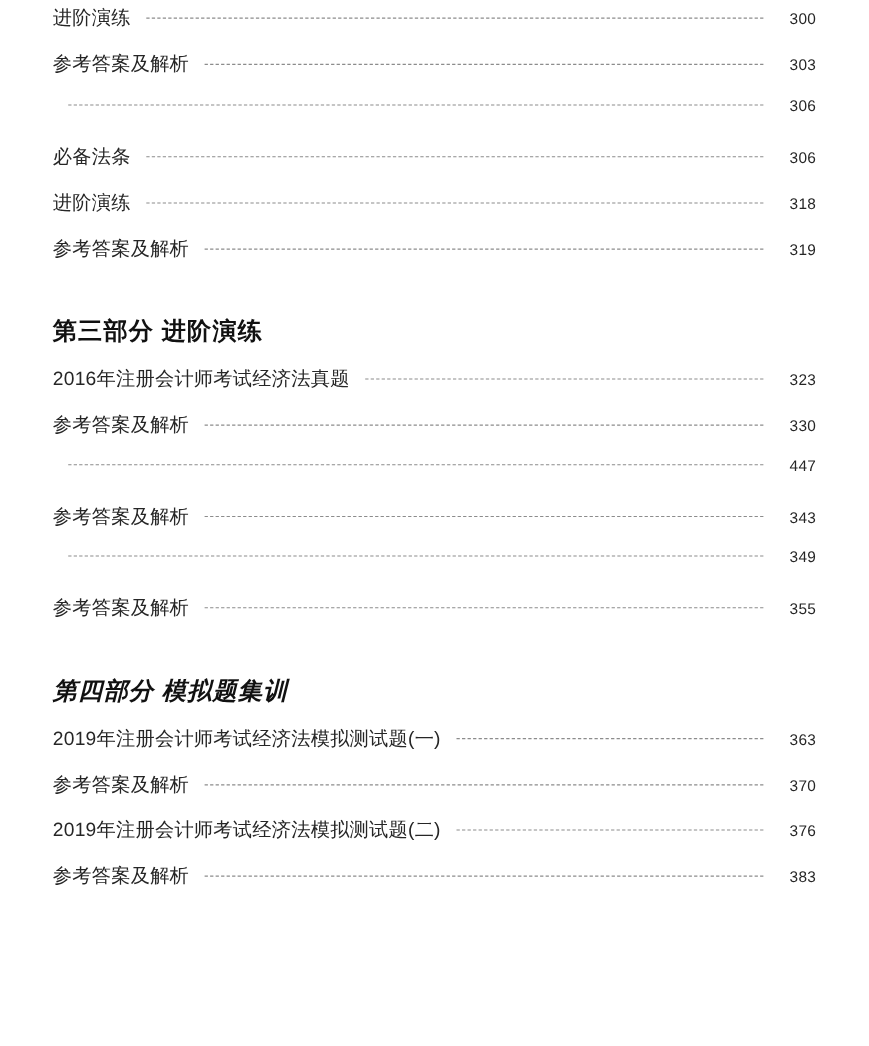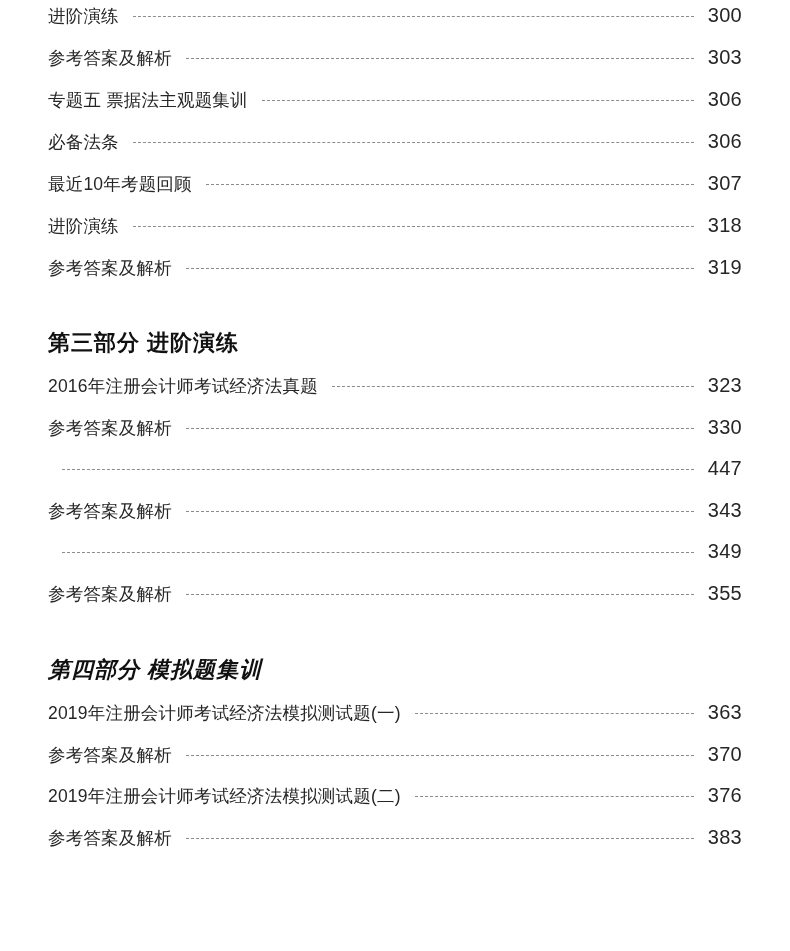--- a/index.html
+++ b/index.html
@@ -38,21 +38,21 @@
   }
   .entry .leader {
     flex: 1 1 auto;
     margin: 0 12px 0 14px;
     border-bottom: 1.6px dashed #8c8c8c;
     transform: translateY(-5px);
     min-width: 20px;
   }
   .entry .pageno {
     white-space: nowrap;
-    font-size: 20px;
+    font-size: 14px;
     color: #262626;
     min-width: 36px;
     text-align: right;
     letter-spacing: 0.3px;
   }
 
   
   .group-a .entry { height: 42px; }
   .group-a .entry .title { font-size: 17.5px; }
 
@@ -87,33 +87,27 @@
         <span class="title">进阶演练</span>
         <span class="leader"></span>
         <span class="pageno">300</span>
       </div>
       <div class="entry">
         <span class="title">参考答案及解析</span>
         <span class="leader"></span>
         <span class="pageno">303</span>
       </div>
       <div class="entry">
-        <span class="title">专题五 票据法主观题集训</span>
         <span class="leader"></span>
         <span class="pageno">306</span>
       </div>
       <div class="entry">
         <span class="title">必备法条</span>
         <span class="leader"></span>
         <span class="pageno">306</span>
-      </div>
-      <div class="entry">
-        <span class="title">最近10年考题回顾</span>
-        <span class="leader"></span>
-        <span class="pageno">307</span>
       </div>
       <div class="entry">
         <span class="title">进阶演练</span>
         <span class="leader"></span>
         <span class="pageno">318</span>
       </div>
       <div class="entry">
         <span class="title">参考答案及解析</span>
         <span class="leader"></span>
         <span class="pageno">319</span>

